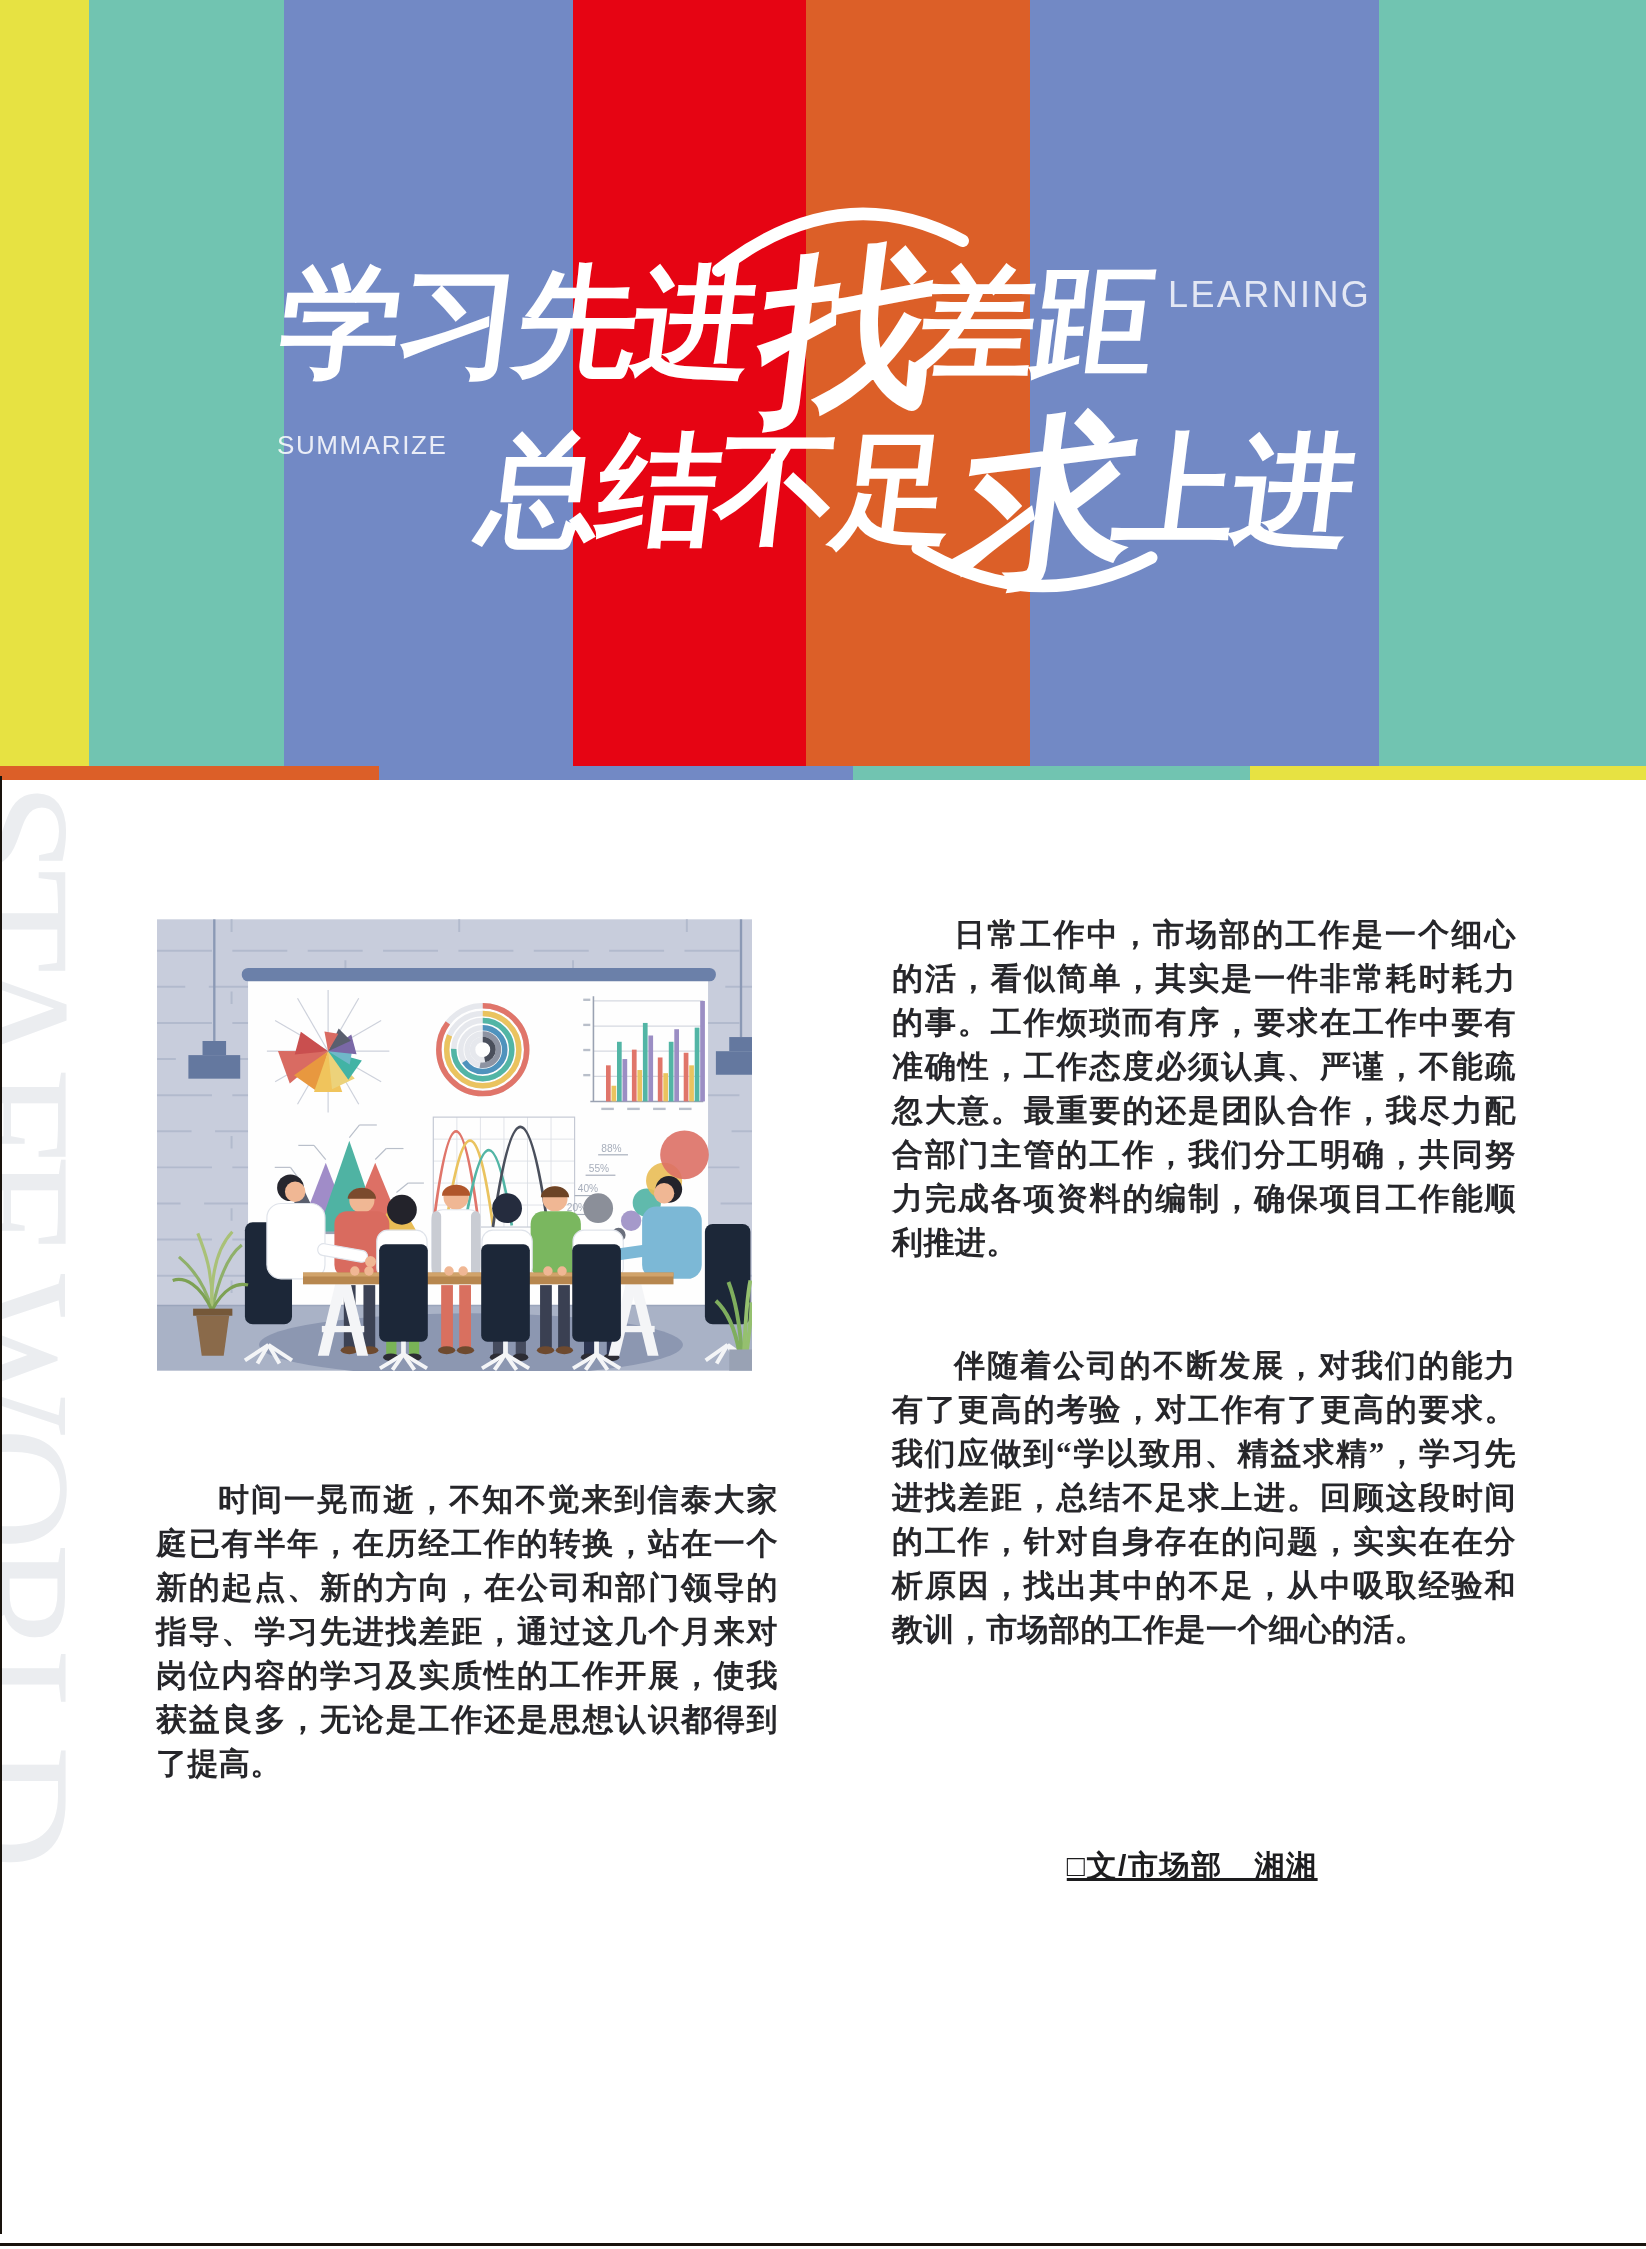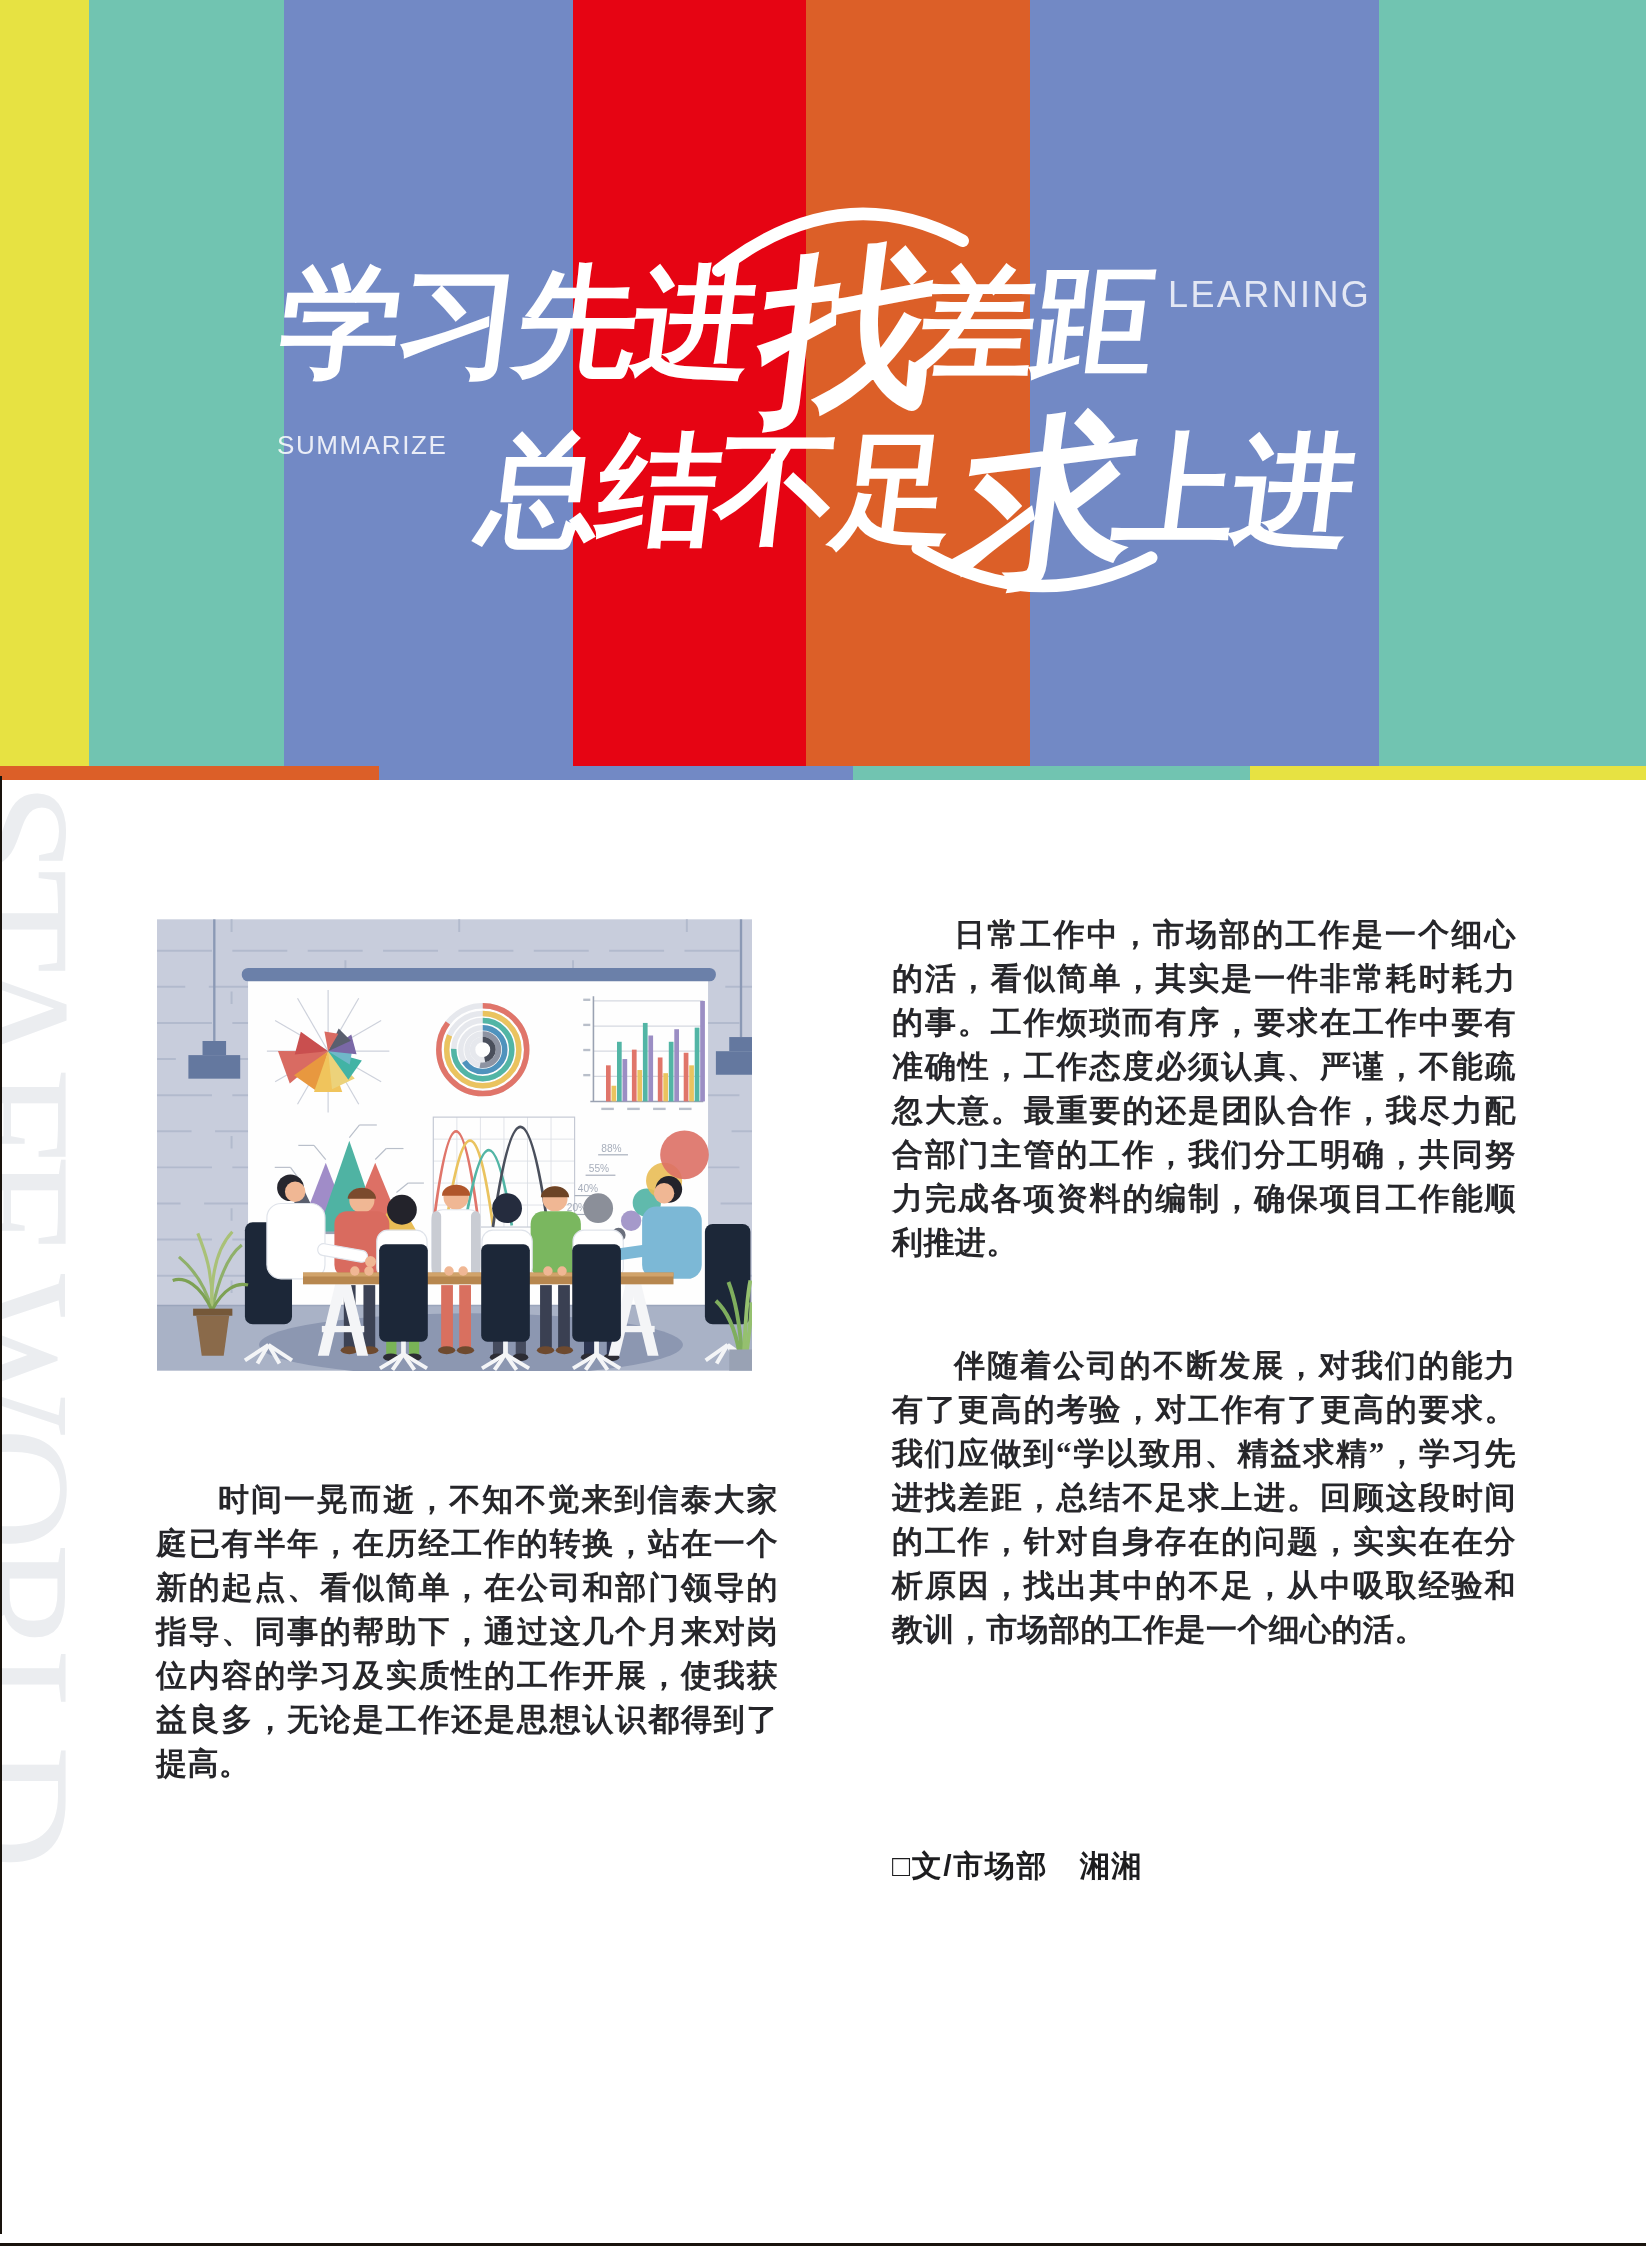--- a/index.html
+++ b/index.html
@@ -32,23 +32,23 @@
      font-family:"Liberation Serif",serif;font-size:171px;line-height:118px;
      color:#ebedf0;letter-spacing:-7.9px;white-space:pre;}
   
   .col{position:absolute;z-index:2;color:#26262a;font-weight:bold;}
   .col p{margin:0;font-size:31px;line-height:44px;letter-spacing:0.4px;
      text-align:justify;text-indent:2em;}
   .col p + p{margin-top:79px;}
   .left-col{left:156px;top:1478px;width:622px;}
   .right-col{left:892px;top:913px;width:624px;}
   .byline{position:absolute;left:892px;top:1846px;width:624px;z-index:2;
-     text-align:left;padding-right:23.6px;box-sizing:border-box;
+     text-align:center;padding-right:23.6px;box-sizing:border-box;
      font-family:"Liberation Sans","DejaVu Sans",sans-serif;font-weight:700;
-     font-size:30px;color:#1d1d1f;letter-spacing:1.6px;}
+     font-size:30px;color:#1d1d1f;letter-spacing:1.6px;text-decoration:underline;}
   
   .illus{position:absolute;left:157px;top:919px;width:595px;height:452px;z-index:1;}
   
   .edge-left{position:absolute;left:0;top:776px;width:2.4px;height:1458px;background:#19130d;z-index:5;}
   .edge-bottom{position:absolute;left:0;top:2243px;width:1647px;height:3.1px;background:#19130d;z-index:5;}
 </style>
 </head>
 <body>
 
 <div class="page">
@@ -426,21 +426,21 @@
         <path d="M745,552 C742,510 735,480 728,462" stroke="#7fae5e"></path>
         <path d="M748,552 C750,505 752,478 756,460" stroke="#95c06f"></path>
         <path d="M742,552 C735,515 722,495 712,486" stroke="#7fae5e"></path>
         <path d="M751,552 C756,516 758,500 757,488" stroke="#95c06f"></path>
       </g>
       <rect x="729" y="548" width="29" height="27" fill="#99a2b4"></rect>
     </g>
   </svg>
 
   <div class="col left-col">
-    <p>时间一晃而逝，不知不觉来到信泰大家庭已有半年，在历经工作的转换，站在一个新的起点、看似简单，在公司和部门领导的指导、同事的帮助下，通过这几个月来对岗位内容的学习及实质性的工作开展，使我获益良多，无论是工作还是思想认识都得到了提高。</p>
+    <p>时间一晃而逝，不知不觉来到信泰大家庭已有半年，在历经工作的转换，站在一个新的起点、新的方向，在公司和部门领导的指导、学习先进找差距，通过这几个月来对岗位内容的学习及实质性的工作开展，使我获益良多，无论是工作还是思想认识都得到了提高。</p>
   </div>
 
   <div class="col right-col">
     <p>日常工作中，市场部的工作是一个细心的活，看似简单，其实是一件非常耗时耗力的事。工作烦琐而有序，要求在工作中要有准确性，工作态度必须认真、严谨，不能疏忽大意。最重要的还是团队合作，我尽力配合部门主管的工作，我们分工明确，共同努力完成各项资料的编制，确保项目工作能顺利推进。</p>
     <p>伴随着公司的不断发展，对我们的能力有了更高的考验，对工作有了更高的要求。我们应做到“学以致用、精益求精”，学习先进找差距，总结不足求上进。回顾这段时间的工作，针对自身存在的问题，实实在在分析原因，找出其中的不足，从中吸取经验和教训，市场部的工作是一个细心的活。</p>
   </div>
 
   <div class="byline">□文/市场部　湘湘</div>
 
   <div class="edge-left"></div>

